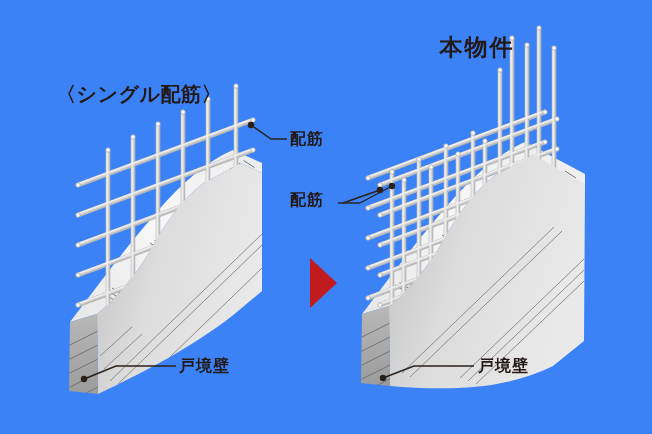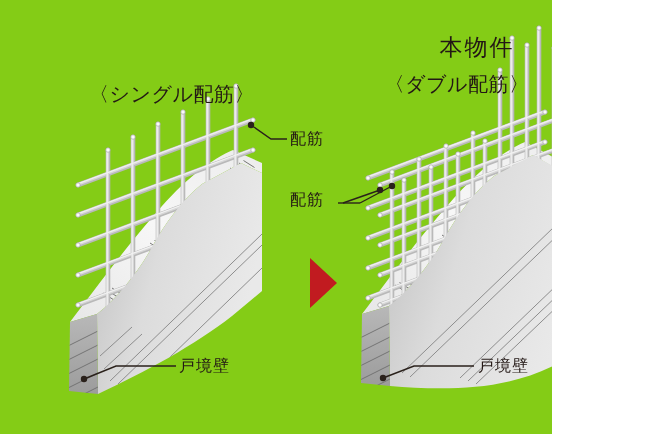--- a/index.html
+++ b/index.html
@@ -1,22 +1,22 @@
 <!DOCTYPE html>
 <html><head>
 <meta charset="utf-8">
 <style>
   html,body{margin:0;padding:0;background:#fff;}
   #stage{
-    position:relative;width:552px;height:434px;background:#84cc16;
-    font-family:"Liberation Serif","DejaVu Serif",serif;color:#231815;overflow:hidden;
+    position:relative;width:652px;height:434px;background:#3b82f6;
+    font-family:"Liberation Serif","DejaVu Serif",serif;color:#231815;overflow:hidden;font-weight:bold;
   }
   #stage svg{position:absolute;left:0;top:0;}
   .lbl{position:absolute;white-space:nowrap;line-height:1;color:#231815;}
-  .heading{font-size:20px;transform:translate(-50%,-50%);letter-spacing:0.5px;margin-left:33px;}
+  .heading{font-size:20px;transform:translate(-50%,-50%);letter-spacing:0.5px;}
   .title{font-size:23px;transform:translate(-50%,-50%);letter-spacing:2px;}
   .callout{font-size:16px;transform:translateY(-50%);letter-spacing:1px;}
   
   .bar-base{stroke:#b9b9b9;stroke-width:4.6;stroke-linecap:round;fill:none;}
   .bar-mid{stroke:#d8d8d8;stroke-width:2.6;stroke-linecap:round;fill:none;}
   .bar-hi{stroke:#f2f2f2;stroke-width:1.2;stroke-linecap:round;fill:none;}
   .cap{fill:#fafafa;stroke:#a5a5a5;stroke-width:0.7;}
   .leader{stroke:#2a211b;stroke-width:1.4;fill:none;}
   .ldot{fill:#2a211b;}
   .tick{stroke:#757575;stroke-width:1;}
@@ -270,21 +270,20 @@
         <path class="leader" d="M 383,378 L 414,366 L 474,366"></path>
         <circle class="ldot" cx="383" cy="378" r="3.2"></circle>
       </g>
     </g>
   </svg>
 
   <div class="lbl title" style="left:477px;top:47px;">本物件</div>
 
   <div class="lbl heading" style="left:139px;top:94px;">〈シングル配筋〉</div>
 
-  <div class="lbl heading" style="left:424px;top:84px;">〈ダブル配筋〉</div>
 
   <div class="lbl callout" style="left:290px;top:139px;">配筋</div>
 
   <div class="lbl callout" style="left:290px;top:200px;">配筋</div>
 
   <div class="lbl callout" style="left:179px;top:366px;">戸境壁</div>
 
   <div class="lbl callout" style="left:478px;top:366px;">戸境壁</div>
 </div>
 

